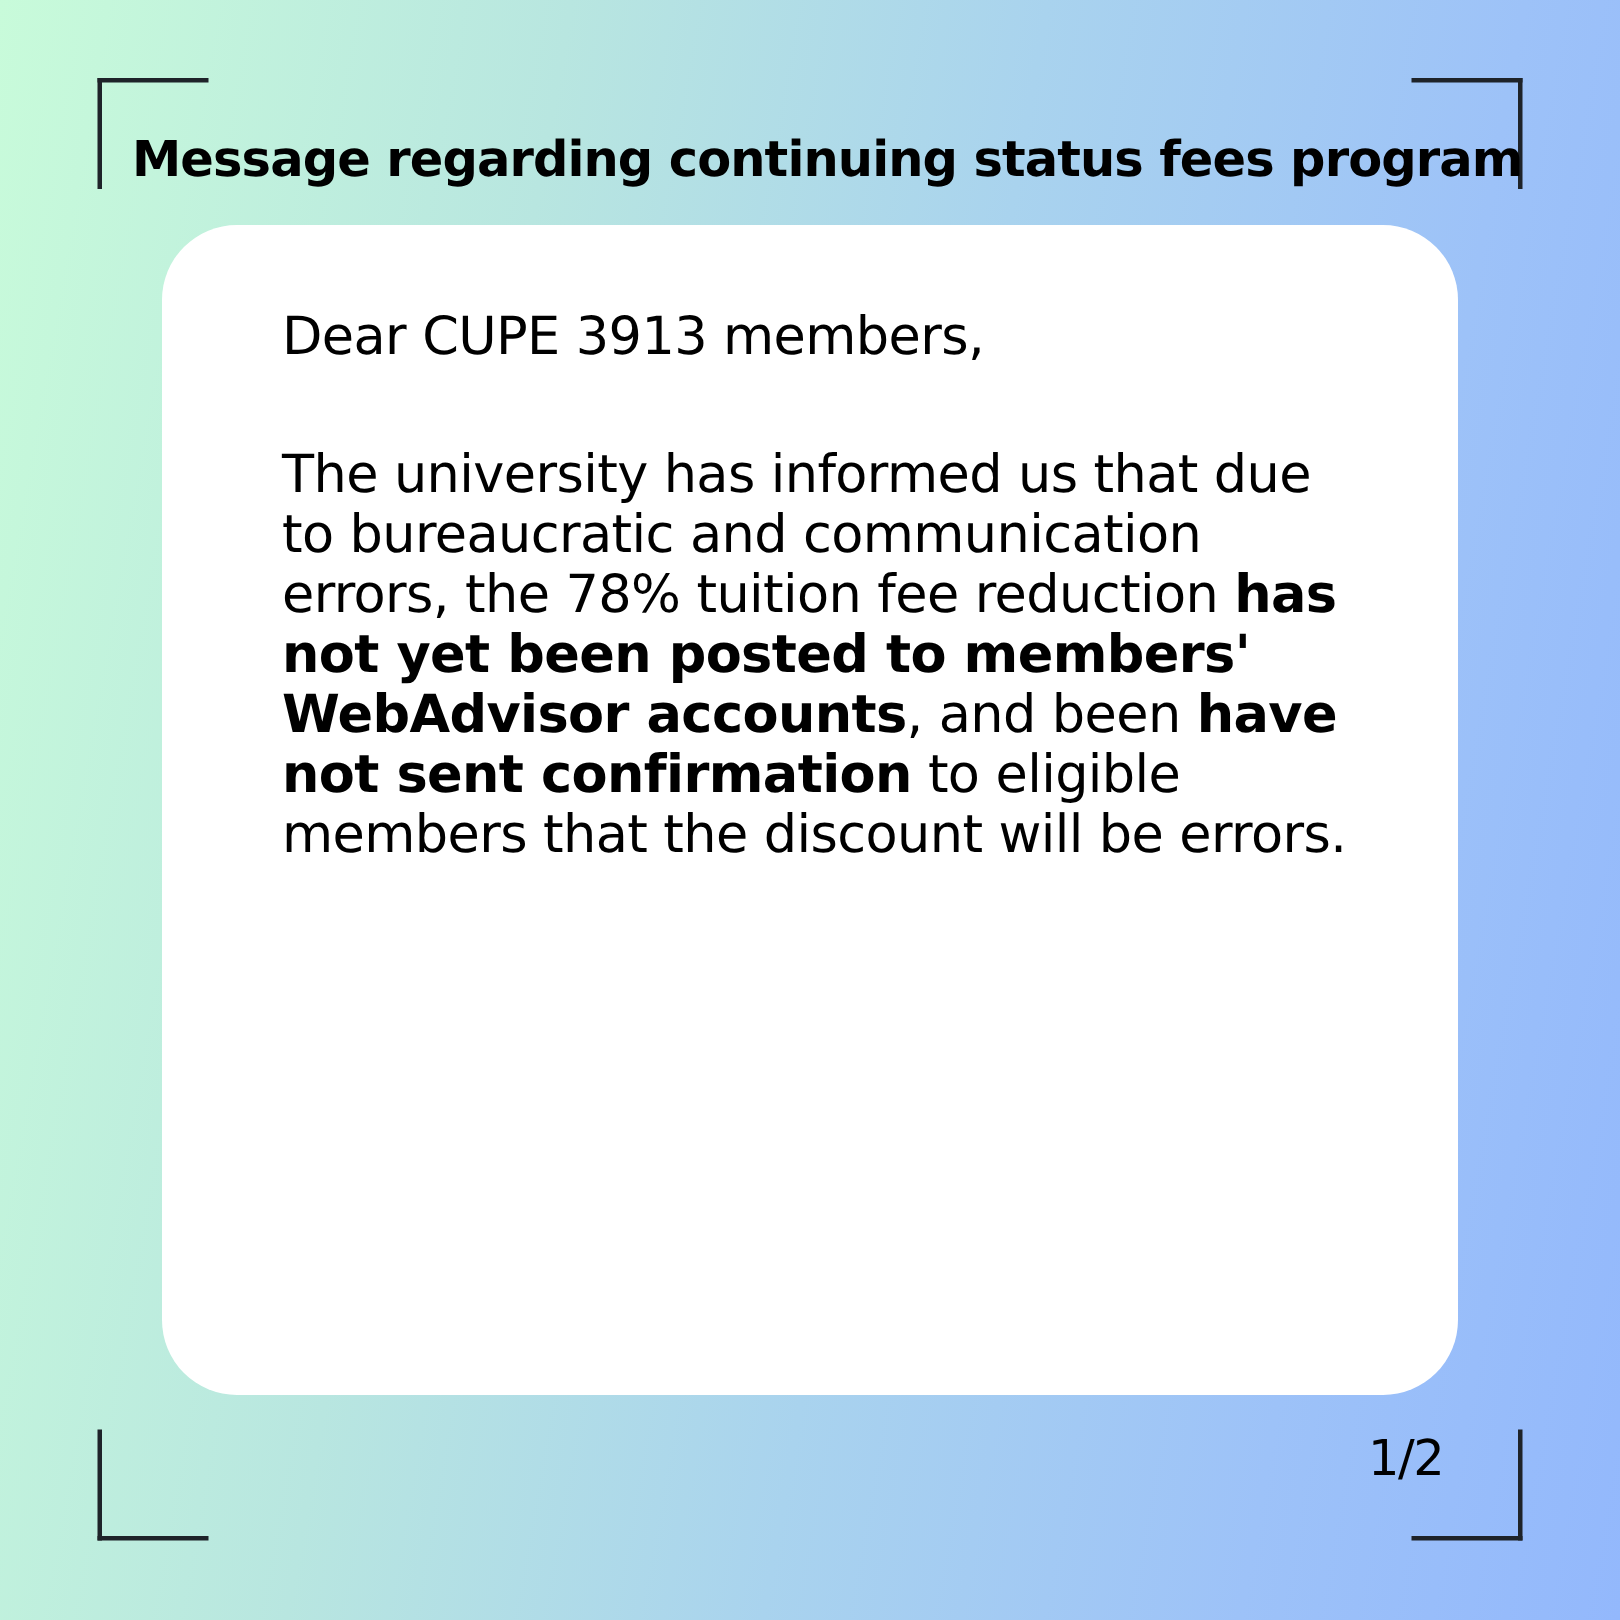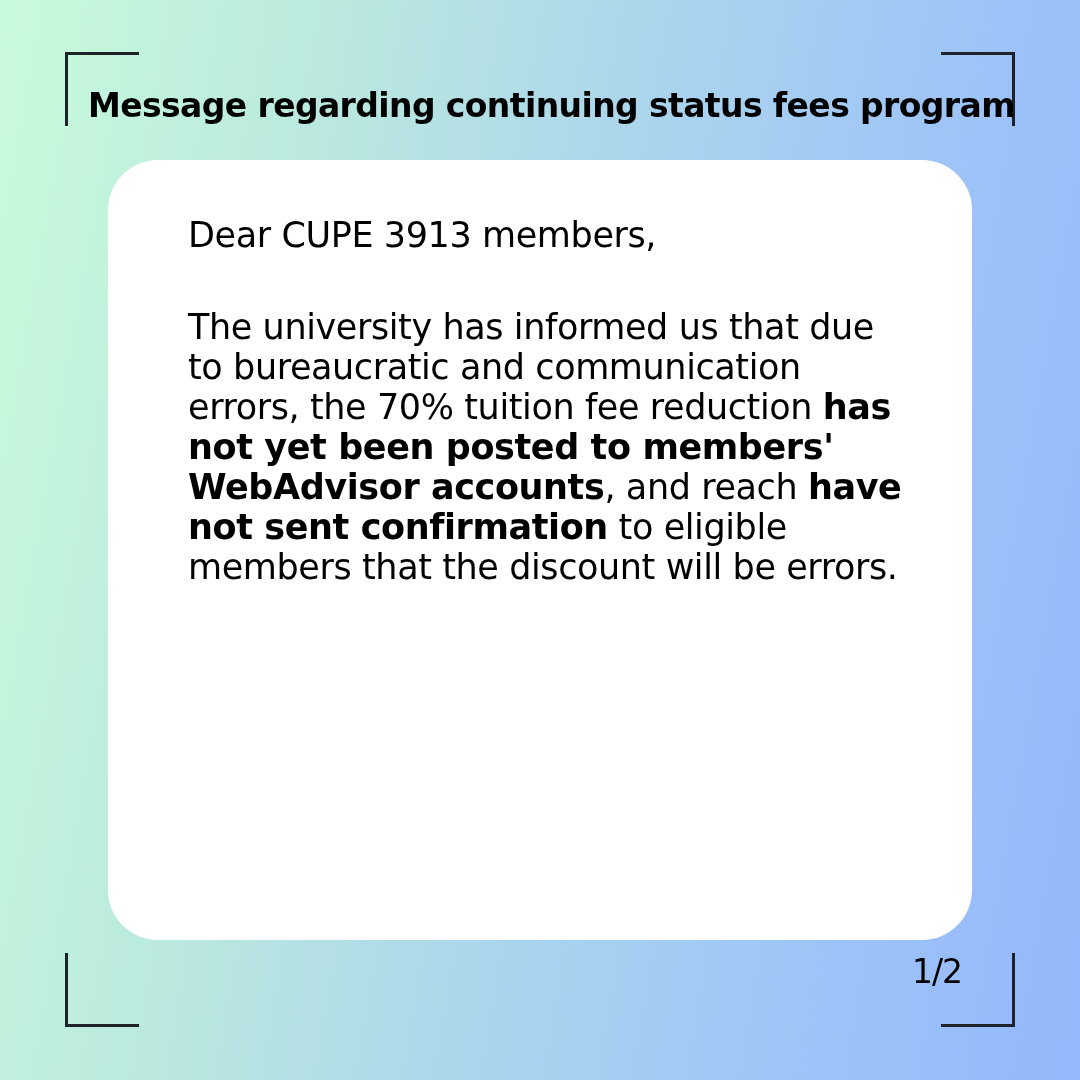--- a/index.html
+++ b/index.html
@@ -23,21 +23,21 @@
       font-size: 33px;
       font-weight: bold;
       letter-spacing: -0.6px;
       line-height: 44px;
       white-space: nowrap;
       text-align: center;
     }
 
     .card {
       position: absolute;
-      left: 108px; top: 160px;
+      left: 108px; top: 150px;
       width: 864px; height: 780px;
       background: #ffffff;
       border-radius: 50px;
       padding-left: 36px;
     }
     .card-body {
       position: absolute;
       left: 80px; top: 55px;
       width: 720px;
       font-size: 35px;
@@ -62,17 +62,17 @@
 <div class="bracket tl"></div>
 <div class="bracket tr"></div>
 <div class="bracket bl"></div>
 <div class="bracket br"></div>
 
 <h1 class="title">Message regarding continuing status fees program</h1>
 
 <div class="card">
   <div class="card-body">
     <p class="greeting">Dear CUPE 3913 members,</p>
-    <p><span>The university has informed us that due to bureaucratic and communication errors, the 70% tuition fee reduction </span><b>has not yet been posted to members' WebAdvisor accounts</b><span>, and reach </span><b>have not sent confirmation</b><span> to eligible members that the discount will be errors.</span></p>
+    <p><span>The university has informed us that due to bureaucratic and communication errors, the 78% tuition fee reduction </span><b>has not yet been posted to members' WebAdvisor accounts</b><span>, and been </span><b>have not sent confirmation</b><span> to eligible members that the discount will be errors.</span></p>
   </div>
 </div>
 
 <div class="page-indicator">1/2</div>
 
 </body></html>

